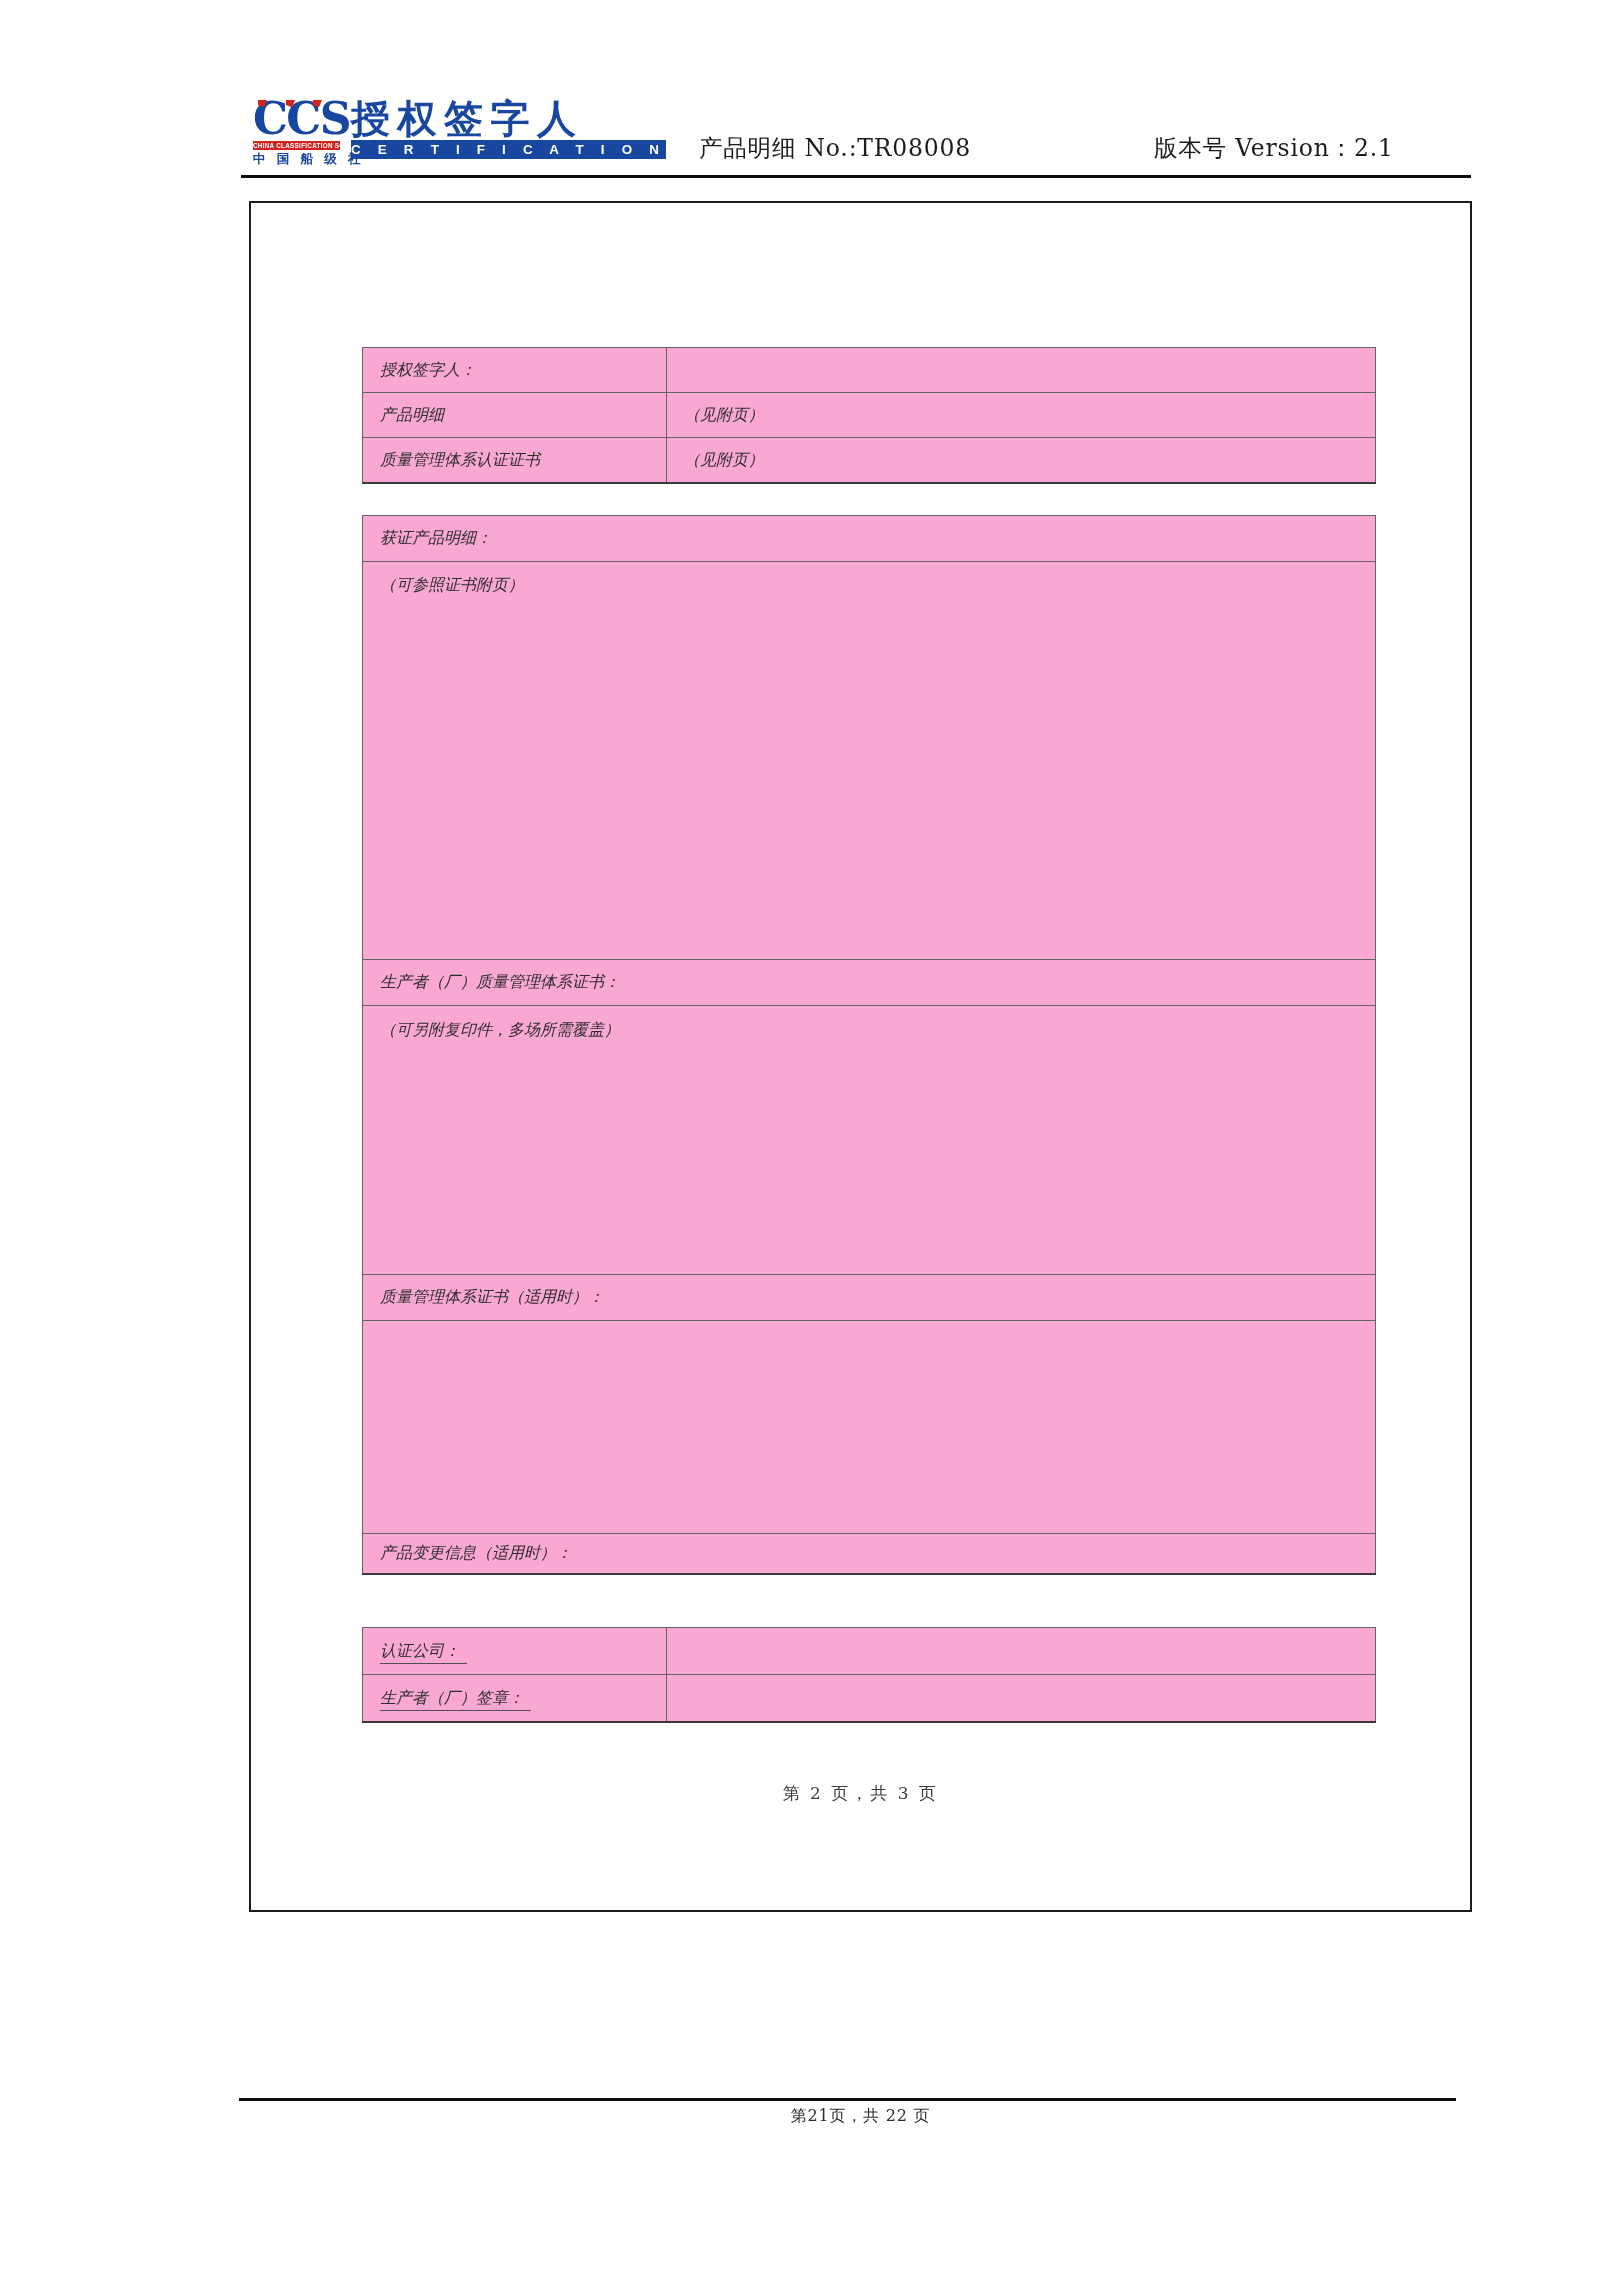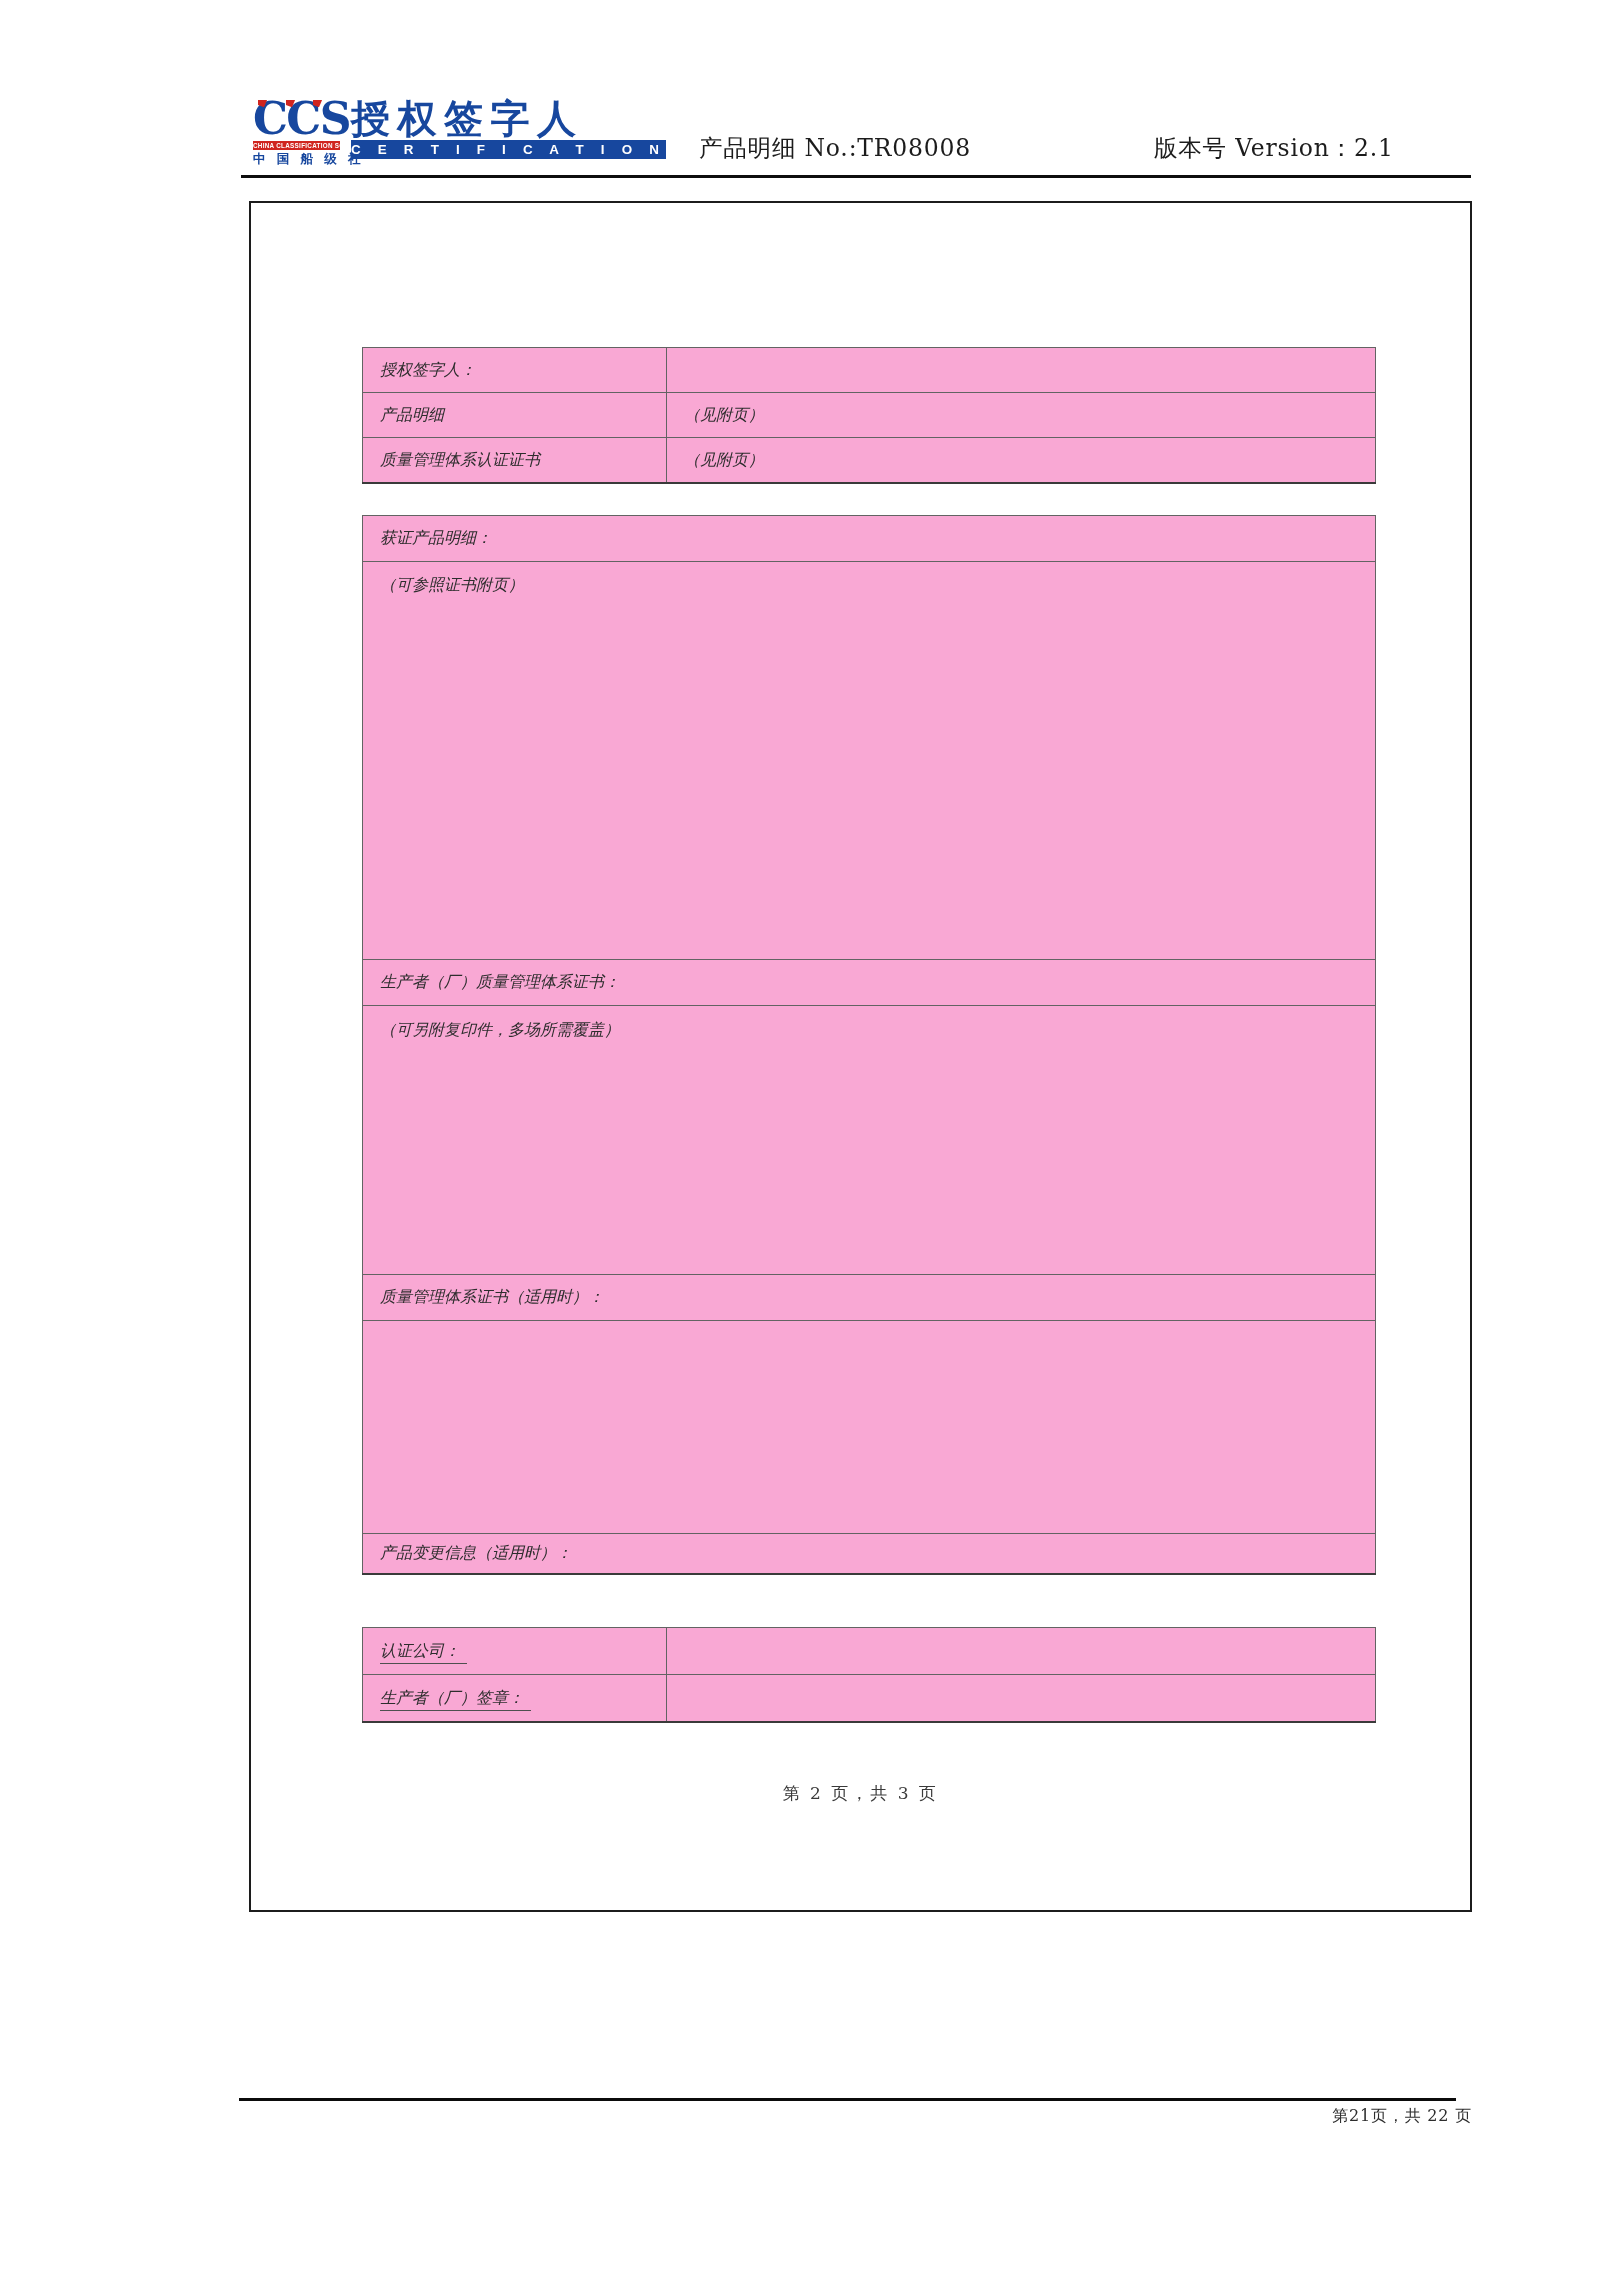--- a/index.html
+++ b/index.html
@@ -65,21 +65,21 @@
   .t3 td{height:46px;}
   .t3 .col-label{width:281px;}
   .ul{border-bottom:1.7px solid #4f4f4f;padding-bottom:3.4px;padding-right:6.7px;}
   .page-note-inner{
     position:absolute;left:0;top:1579px;width:100%;text-align:center;
     font-size:17px;letter-spacing:2.5px;color:#3a3a3a;
   }
   
   .footer-rule{position:absolute;left:239px;top:2098px;width:1217px;height:3.4px;background:#0b0b0b;}
   .footer-note{
-    position:absolute;left:249px;top:2106px;width:1223px;text-align:right;
+    position:absolute;left:249px;top:2106px;width:1223px;text-align:center;
     font-size:16px;letter-spacing:0.8px;color:#2d2d2d;
   }
 </style>
 </head>
 <body>
 
 <div class="page">
 
   <div>
     <div class="logo">

